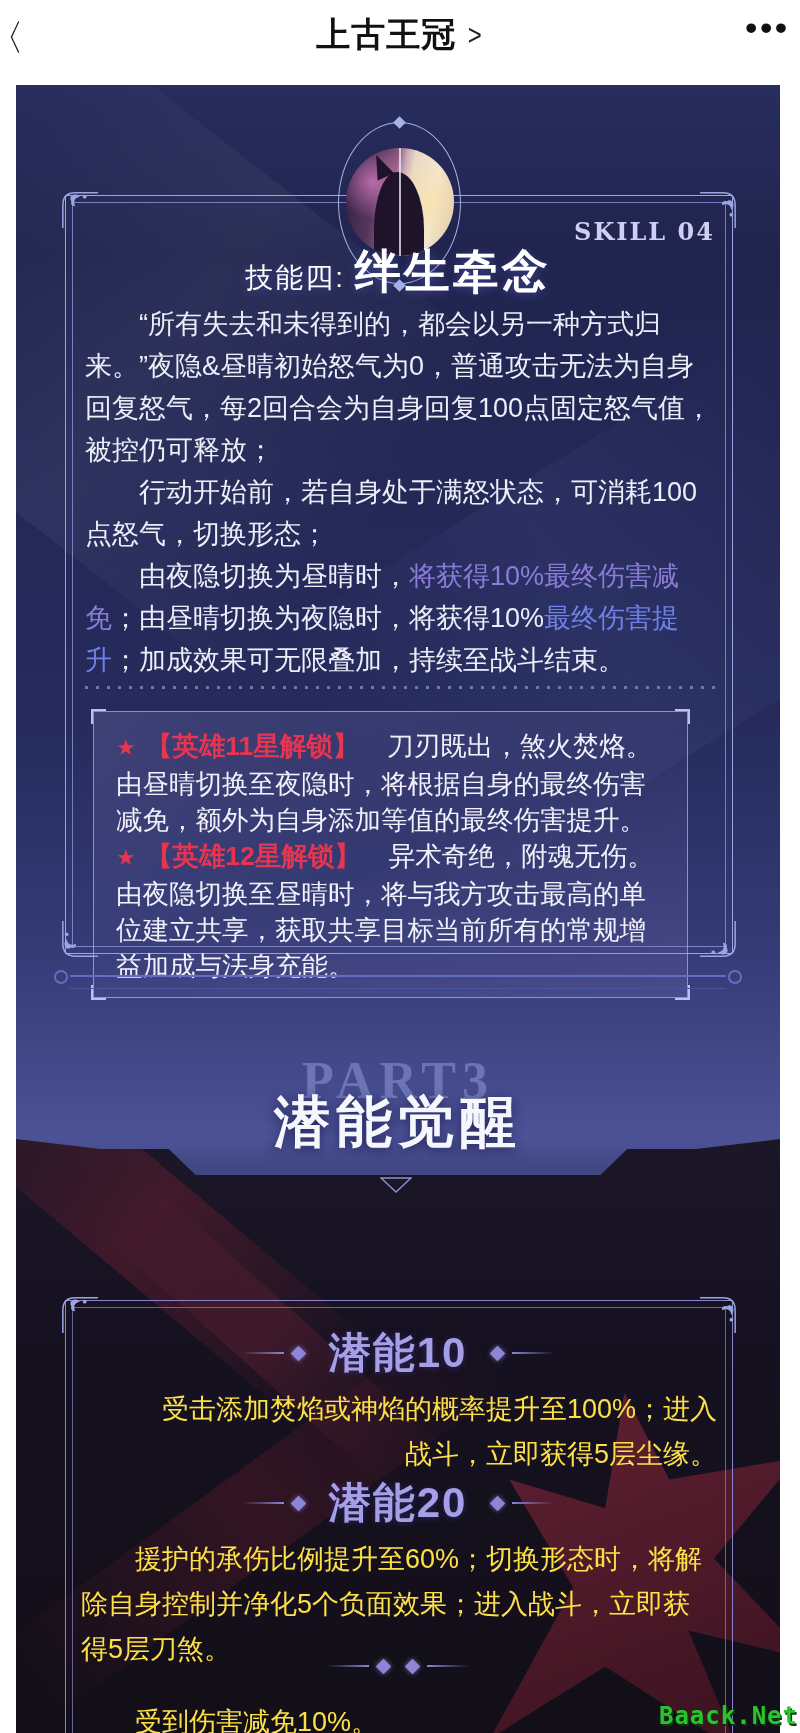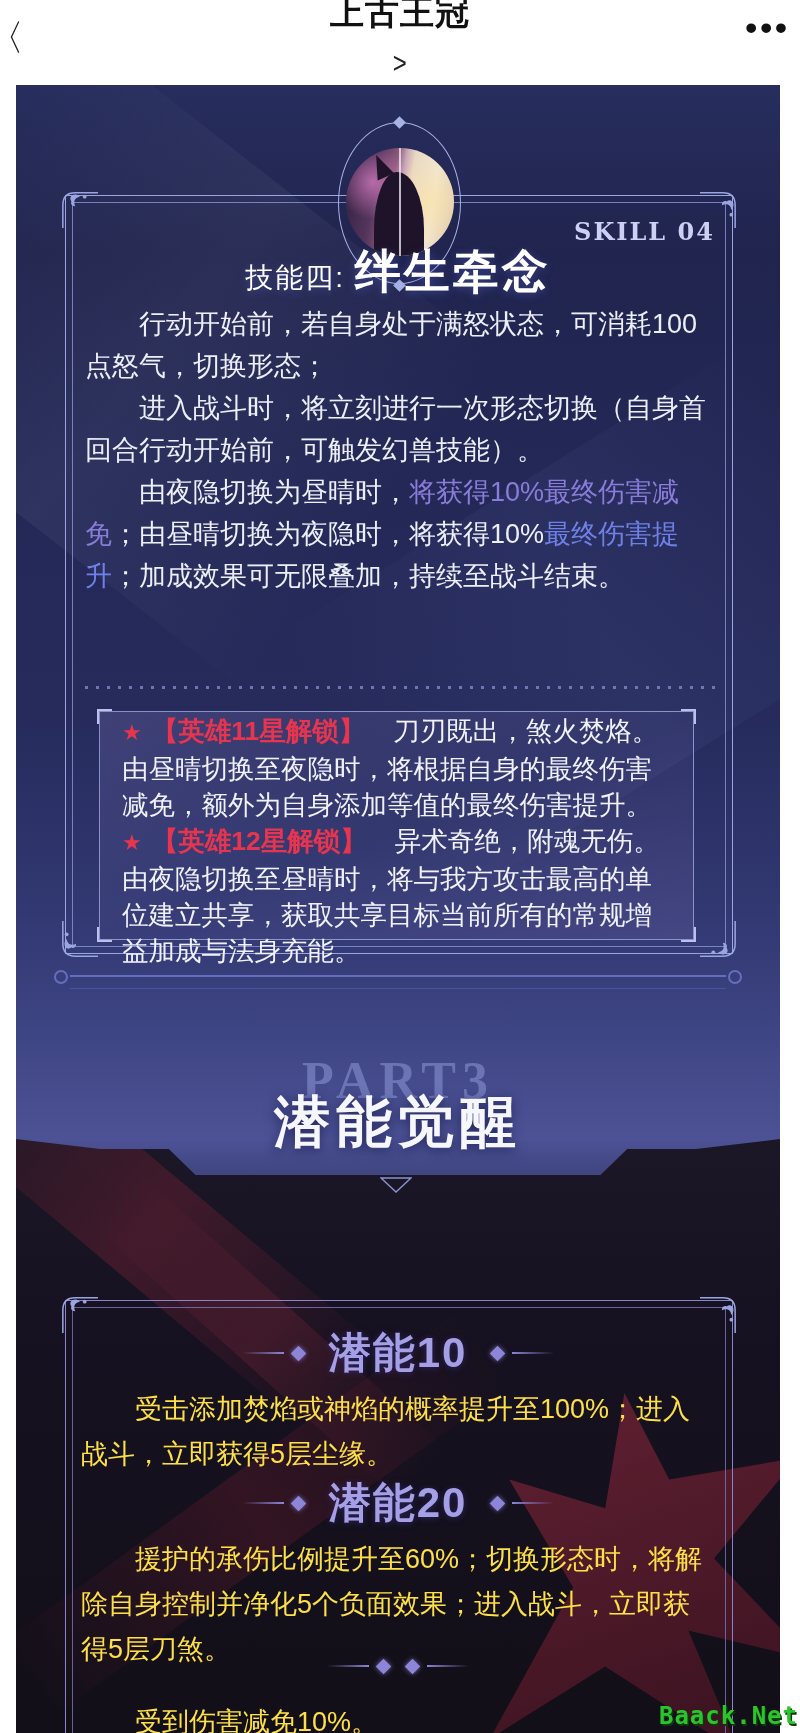--- a/index.html
+++ b/index.html
@@ -2,21 +2,21 @@
 <html style="--red: #e8354f; --hl_purple: #8a7cd8; --hl_blue: #6f80e6; --heading_purple: #a59fe6; --frame: #9aa5e2; --green: #2cc42c;"><head>
 <meta charset="utf-8">
 <style>
   html,body{margin:0;padding:0;background:#ffffff;}
   #screen{position:relative;width:800px;height:1733px;overflow:hidden;background:#fff;
           font-family:"Liberation Sans","DejaVu Sans",sans-serif;}
 
   
   .navbar{position:absolute;left:0;top:0;width:800px;height:70px;background:#ffffff;}
   .nav-back{position:absolute;left:-12px;top:14px;font-size:36px;color:#222;font-weight:400;}
-  .nav-title{position:absolute;left:0;top:0;width:800px;height:70px;display:flex;align-items:center;justify-content:center;gap:10px;flex-direction:column;}
+  .nav-title{position:absolute;left:0;top:0;width:800px;height:70px;display:flex;align-items:center;justify-content:center;gap:10px;}
   .nav-title .t{font-size:34px;font-weight:700;color:#111;letter-spacing:1px;}
   .nav-title .chev{font-size:30px;font-weight:300;color:#222;transform:scaleX(.8);}
   .nav-more{position:absolute;right:10px;top:8px;font-size:34px;letter-spacing:3px;color:#111;font-weight:700;}
 
   
   .card{position:absolute;left:16px;top:85px;width:764px;height:1648px;overflow:hidden;background:#1f2450;}
 
   .zone-blue{position:absolute;left:0;top:0;width:764px;height:1054px;
     background:linear-gradient(180deg,#272d5d 0%,#20244e 16%,#232857 38%,#262b5c 60%,#343b76 82%,#4c5295 100%);}
   .streak{position:absolute;pointer-events:none;}
@@ -80,23 +80,23 @@
   .skill-title .t-pre{font-size:28px;font-weight:500;letter-spacing:2px;}
   .skill-title .t-bold{font-size:46px;font-weight:800;letter-spacing:3px;text-align:center;}
   .body-text{position:absolute;left:69px;top:218px;width:630px;font-size:27px;line-height:42px;color:#eceef8;}
   .body-text p{margin:0;text-indent:2em;}
   .hl-p{color:var(--hl_purple,#8a7cd8);}
   .hl-b{color:var(--hl_blue,#6f80e6);}
 
   .dotline{position:absolute;left:69px;top:601px;width:630px;height:3px;
     background:repeating-linear-gradient(90deg,#7a83c6 0 3px,transparent 3px 11px);opacity:.85;}
 
-  .unlock-box{position:absolute;left:83px;top:626px;width:595px;height:229px;
+  .unlock-box{position:absolute;left:77px;top:626px;width:595px;height:287px;
     background:linear-gradient(160deg,rgba(152,142,212,0.22),rgba(92,88,152,0.12) 50%,rgba(138,120,190,0.2));
-    border:1px solid rgba(165,175,230,0.75);box-sizing:border-box;padding:1px 20px 0 22px;}
+    border:1px solid rgba(165,175,230,0.75);box-sizing:border-box;padding:16px 20px 0 22px;}
   .cb{position:absolute;width:13px;height:13px;border:2.5px solid #b9c1ee;}
   .cb.tl{left:-3px;top:-3px;border-right:none;border-bottom:none;}
   .cb.tr{right:-3px;top:-3px;border-left:none;border-bottom:none;}
   .cb.bl{left:-3px;bottom:-3px;border-right:none;border-top:none;}
   .cb.br{right:-3px;bottom:-3px;border-left:none;border-top:none;}
   .unlock-box .entry{margin:0;font-size:26.5px;line-height:36px;color:#f0f1fa;}
   .unlock-box .star{color:var(--red,#e8354f);margin-right:10px;font-size:22px;}
   .unlock-box .ulabel{color:var(--red,#e8354f);font-weight:700;margin-right:28px;}
 
   .bottom-rule{position:absolute;left:54px;top:890px;width:656px;height:11px;
@@ -116,21 +116,21 @@
   
   .pot{position:absolute;left:57px;width:650px;}
   .pot-head{display:flex;align-items:center;justify-content:center;height:56px;}
   .pot-label{font-size:42px;font-weight:800;letter-spacing:2px;color:var(--heading_purple,#a59fe6);margin:0 16px;
     text-shadow:0 1px 6px rgba(60,50,140,0.6);}
   .orn{display:flex;align-items:center;}
   .orn .line{width:42px;height:2px;background:linear-gradient(90deg,transparent,#8d85d8);}
   .orn.right .line{background:linear-gradient(90deg,#8d85d8,transparent);}
   .orn .dmd{width:11px;height:11px;background:#8d85d8;transform:rotate(45deg);margin:0 9px;box-shadow:0 0 5px rgba(150,140,230,.7);}
   .pot-text{margin:6px 6px 0 8px;font-size:27px;line-height:45px;color:#fde047;text-indent:2em;}
-  .pot0{top:1240px;} .pot1{top:1390px;} .pot2{top:1553px;}
+  .pot0{top:1240px;text-align:right;} .pot1{top:1390px;} .pot2{top:1553px;}
 
   .watermark{position:absolute;right:2px;top:1702px;font-family:"DejaVu Sans Mono","Liberation Mono",monospace;
     font-weight:700;font-size:24px;color:var(--green,#2cc42c);text-shadow:1.5px 1.5px 0 #0a3a0a;letter-spacing:1px;}
 </style>
 </head>
 <body>
 
 <svg width="0" height="0" style="position:absolute">
   <defs>
     <symbol id="corn" viewBox="0 0 40 40">
@@ -201,22 +201,22 @@
       </div>
     </div>
 
     <div class="skill-badge">SKILL 04</div>
 
     <div class="skill-title">
       <span class="t-pre">技能四: </span><span class="t-bold">绊生牵念</span>
     </div>
 
     <div class="body-text">
+      <p>“所有失去和未得到的，都会以另一种方式归来。”夜隐&amp;昼晴初始怒气为0，普通攻击无法为自身回复怒气，每2回合会为自身回复100点固定怒气值，被控仍可释放；</p>
       <p>行动开始前，若自身处于满怒状态，可消耗100点怒气，切换形态；</p>
-      <p>进入战斗时，将立刻进行一次形态切换（自身首回合行动开始前，可触发幻兽技能）。</p>
       <p><span>由夜隐切换为昼晴时，</span><span class="hl-p">将获得10%最终伤害减免</span><span>；由昼晴切换为夜隐时，将获得10%</span><span class="hl-b">最终伤害提升</span><span>；加成效果可无限叠加，持续至战斗结束。</span></p>
     </div>
 
     <div class="dotline"></div>
 
     <div class="unlock-box">
       <span class="cb tl"></span>
       <span class="cb tr"></span>
       <span class="cb bl"></span>
       <span class="cb br"></span>

